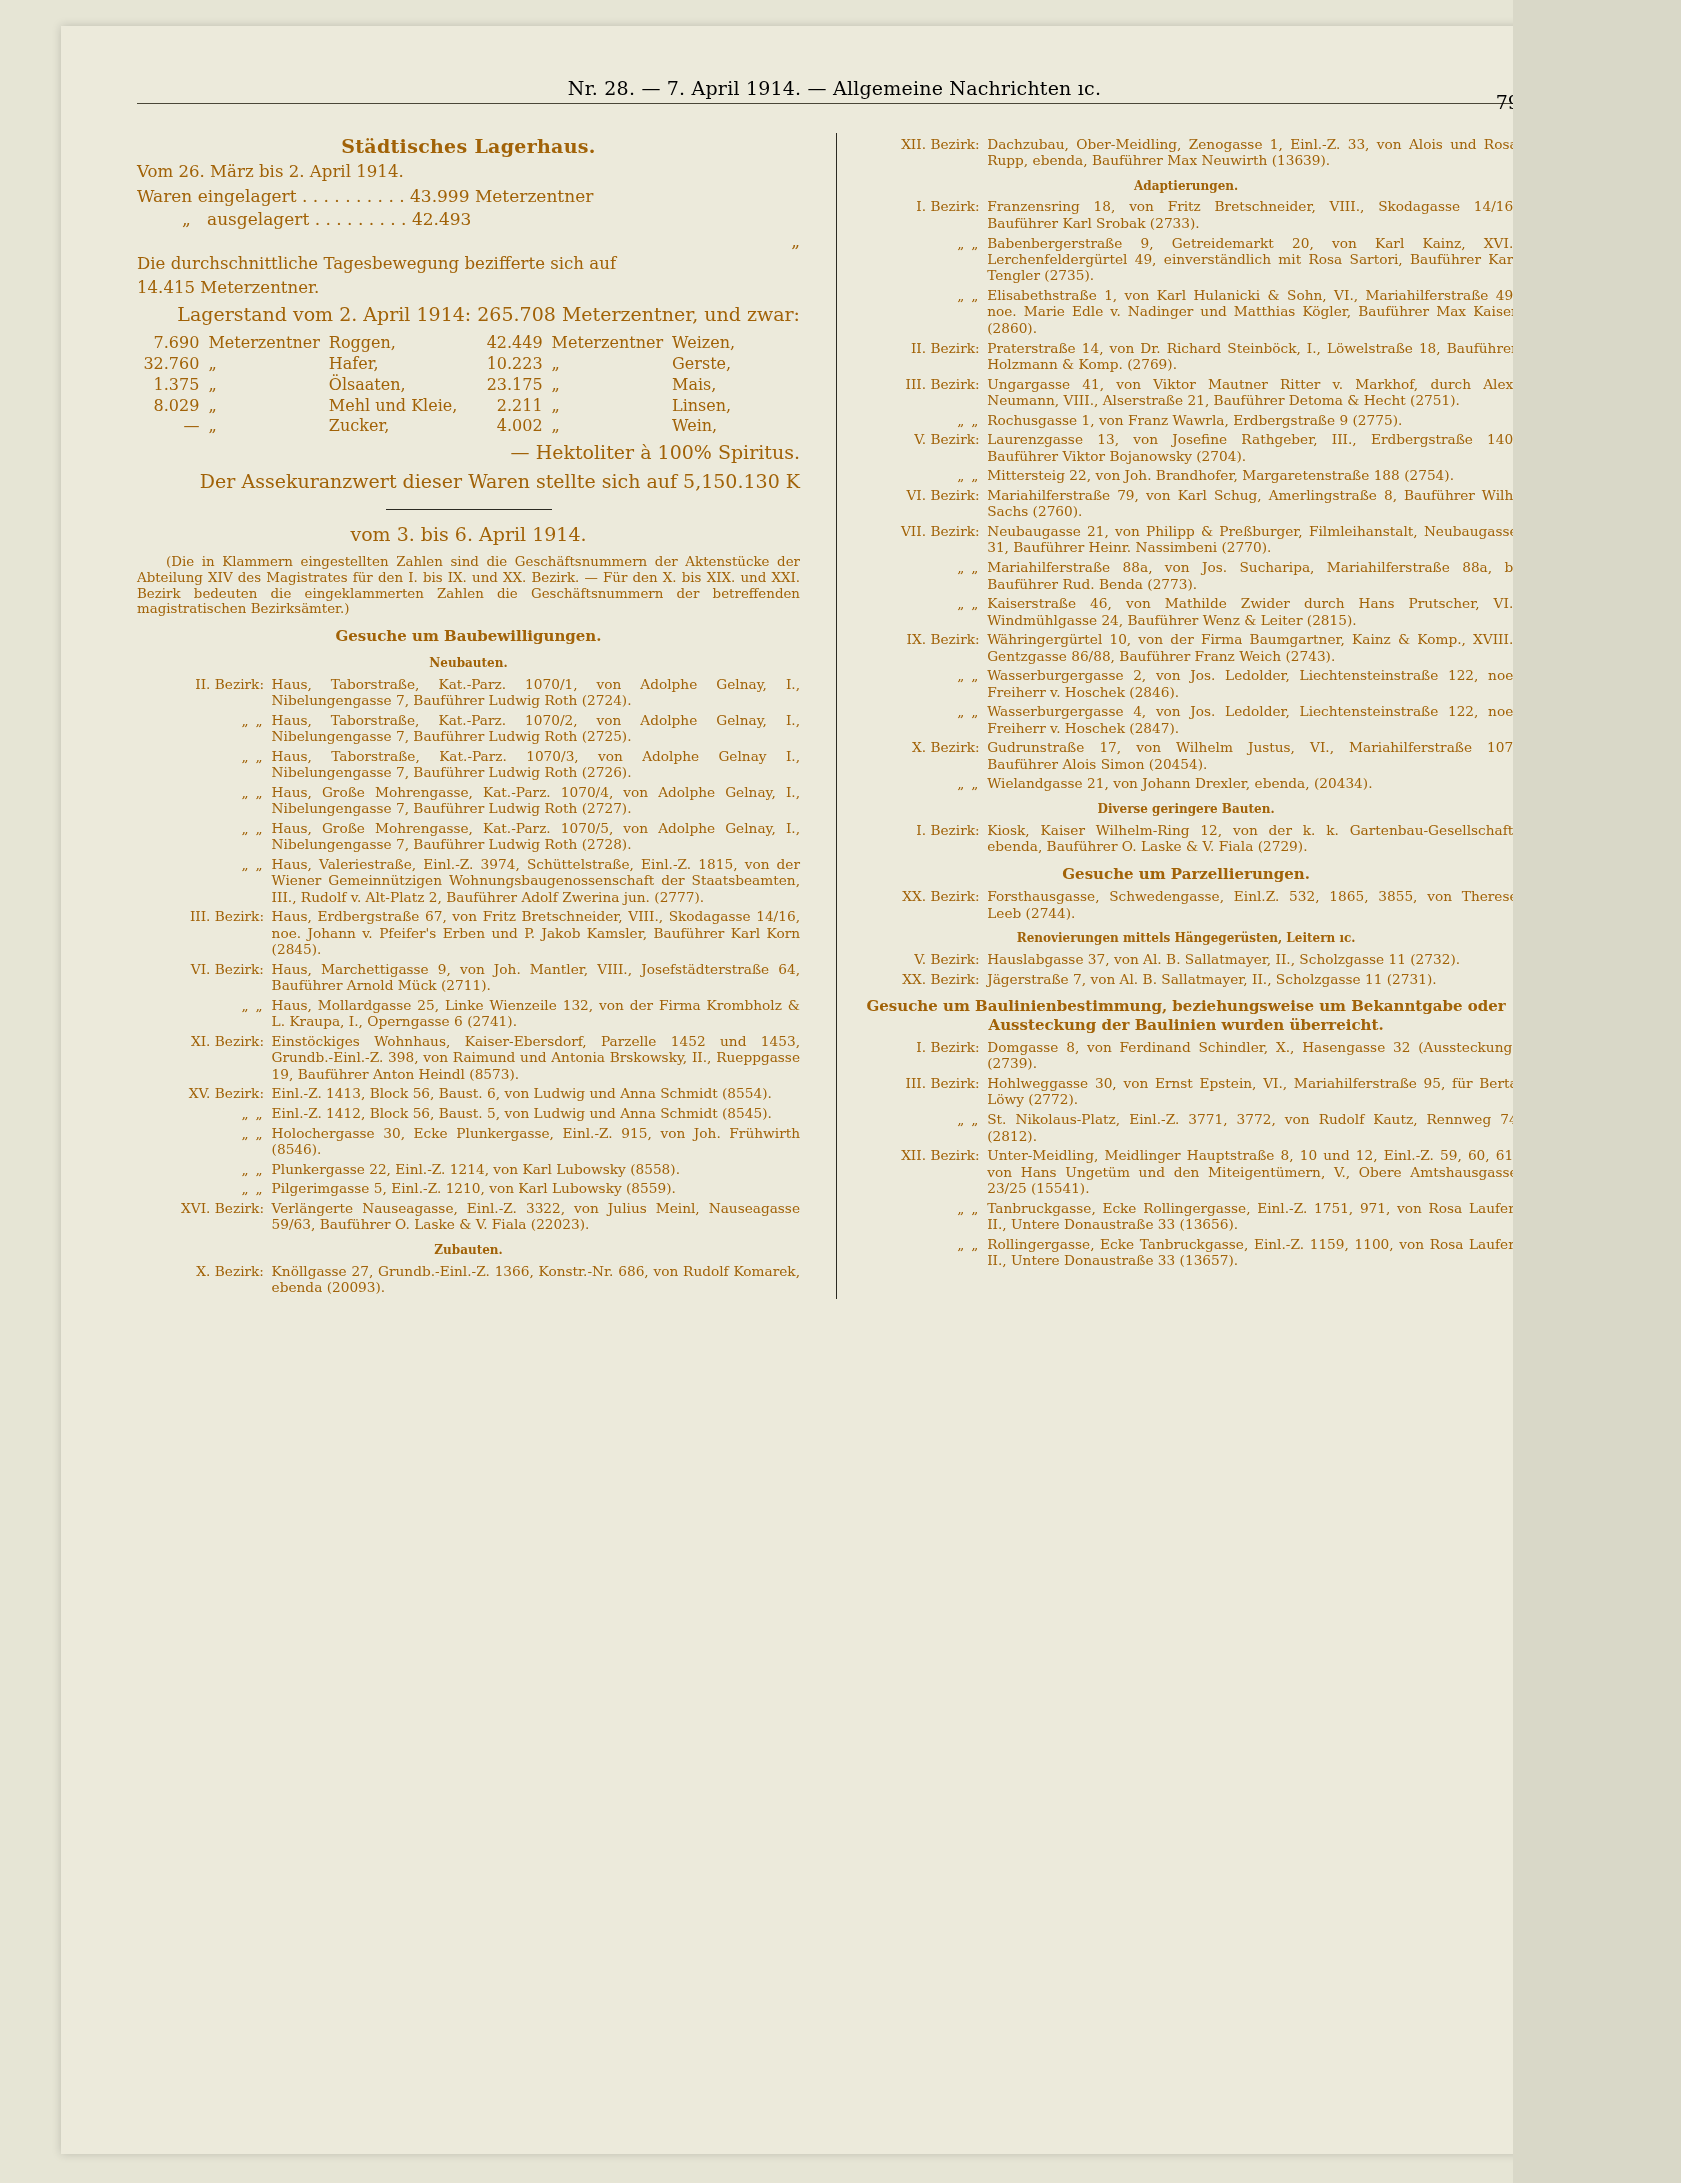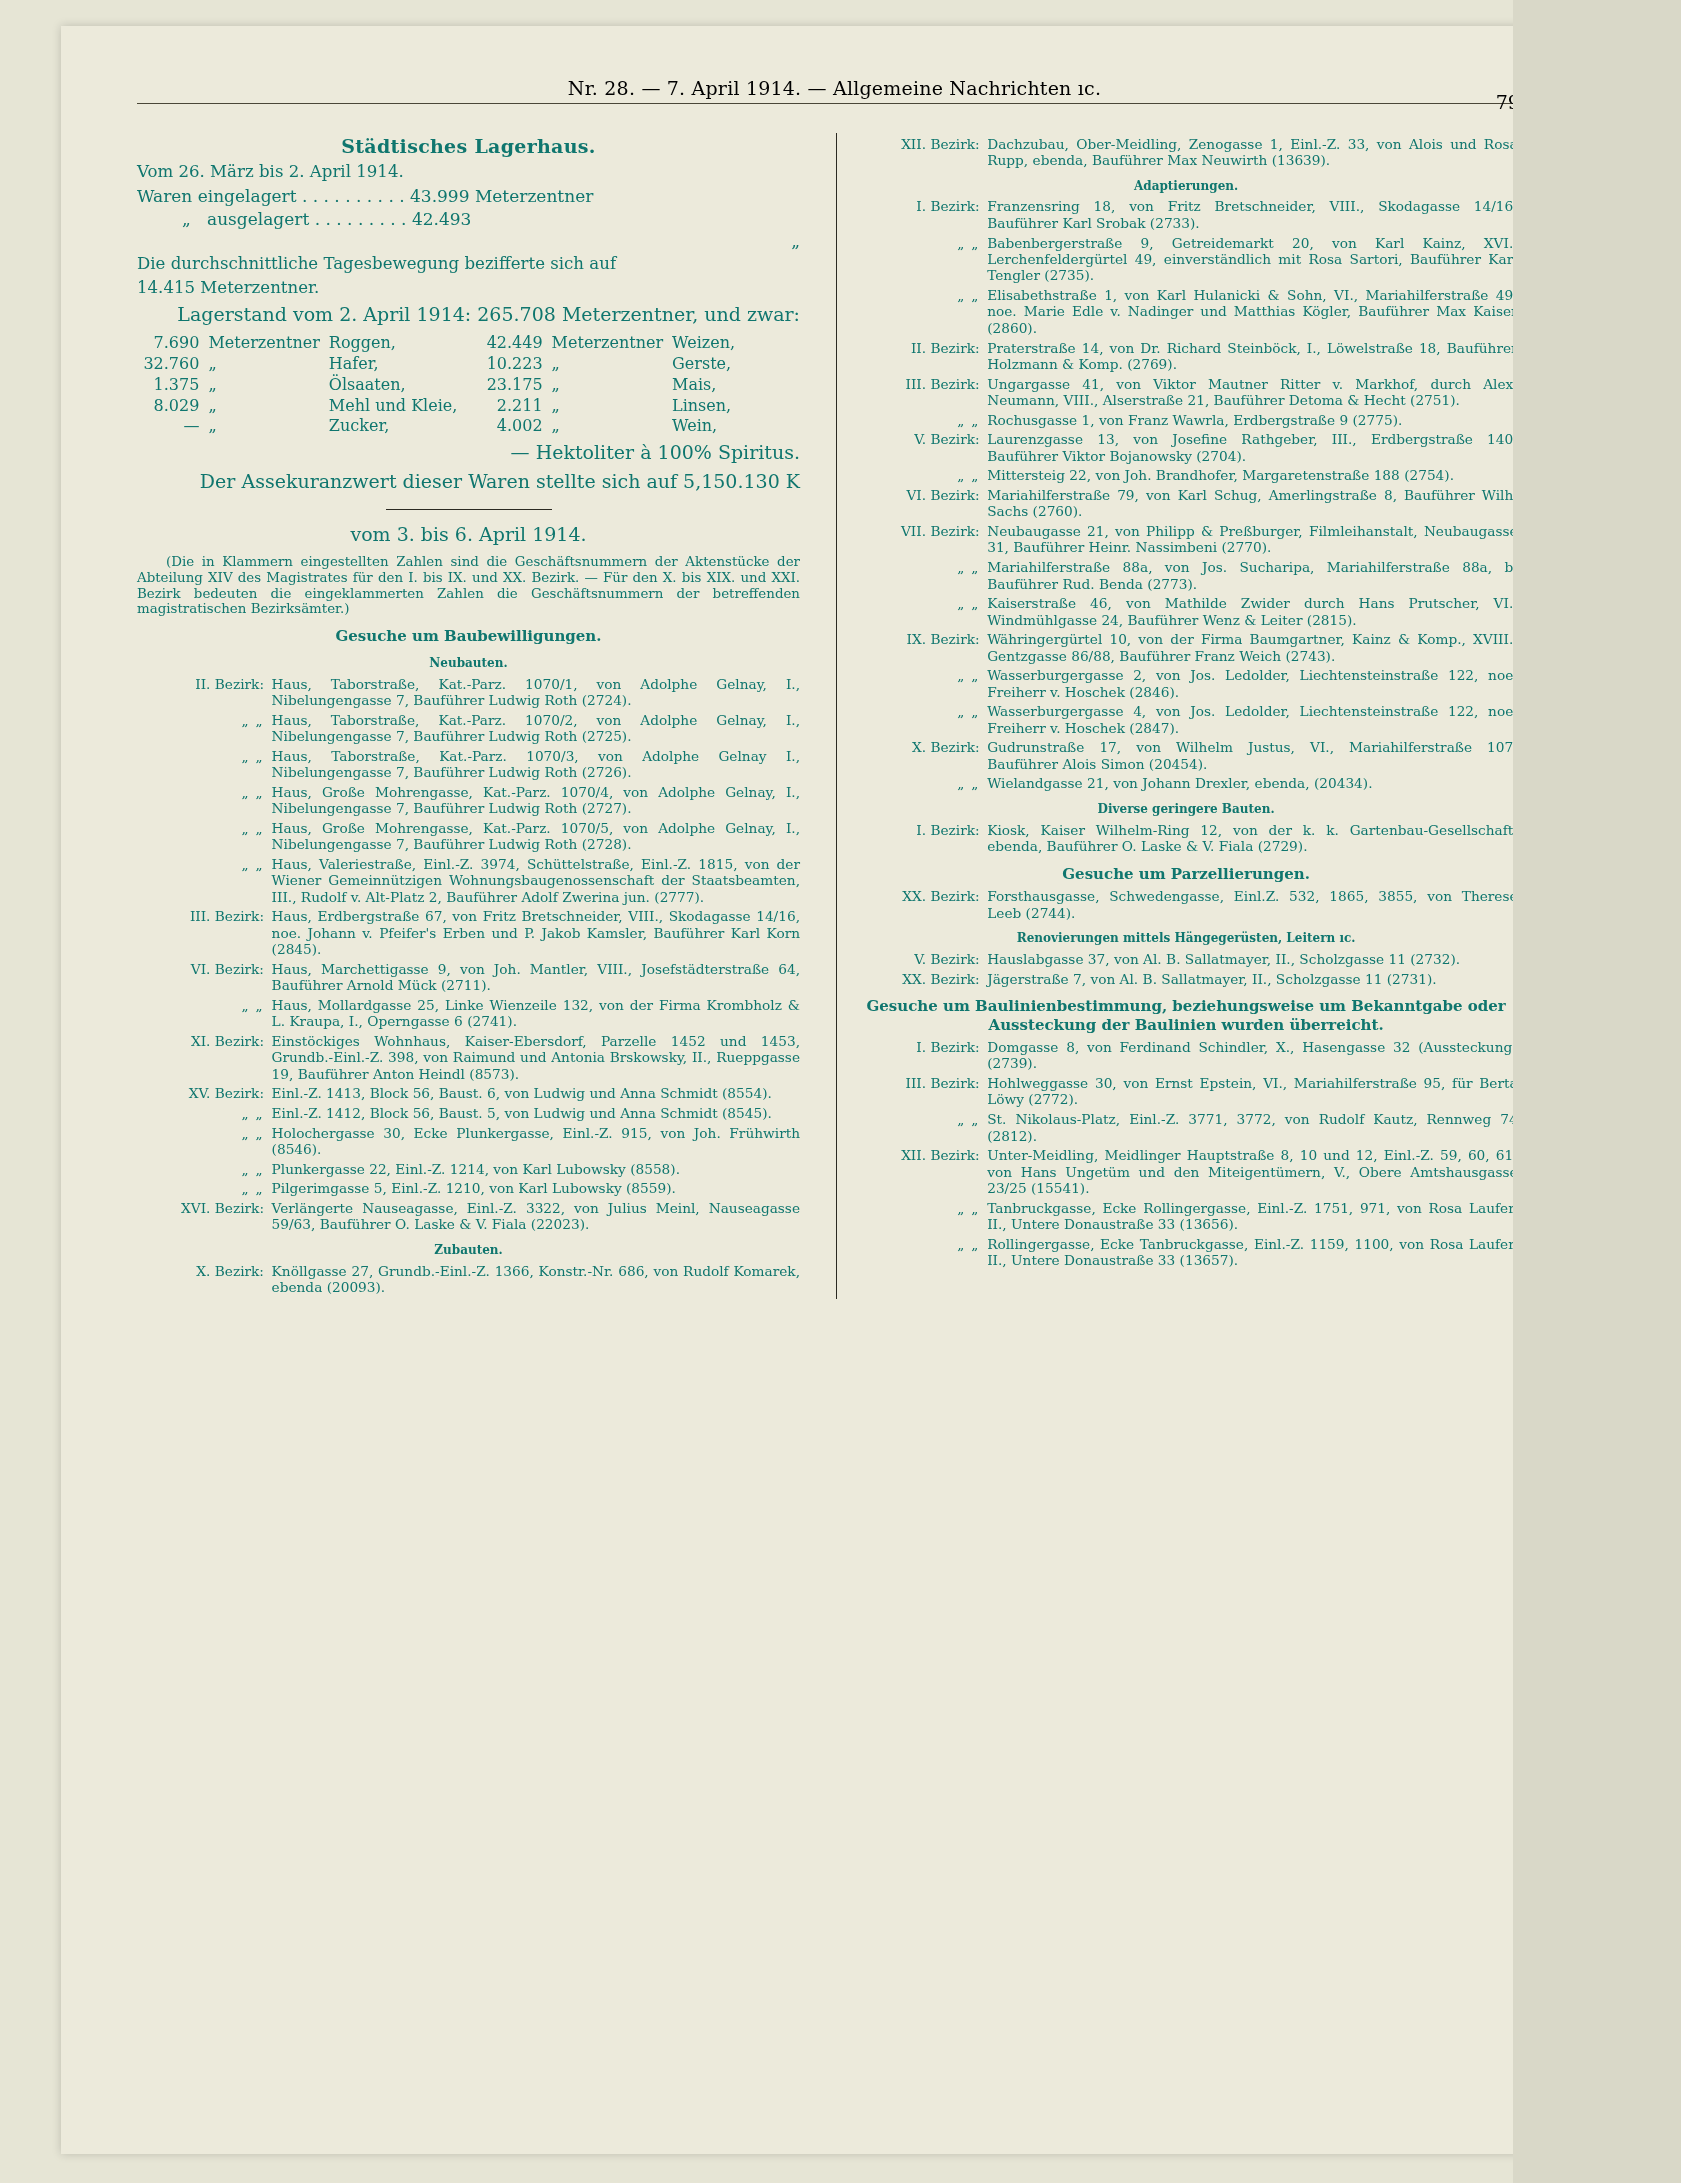--- a/index.html
+++ b/index.html
@@ -59,21 +59,21 @@
     width: 100%;
   }
   .cols {
     display: flex;
     margin-top: 9px;
   }
   .col {
     width: 663px;
     font-size: 13.7px;
     line-height: 1.22;
-    color: #0f766e;
+    color: #a16207;
   }
   .col.left { padding-right: 18px; }
   .divider {
     width: 0.6px;
     background: #2b2a22;
     margin: 0 18px;
     align-self: stretch;
   }
   h2.sec {
     font-family: "DejaVu Serif", serif;

